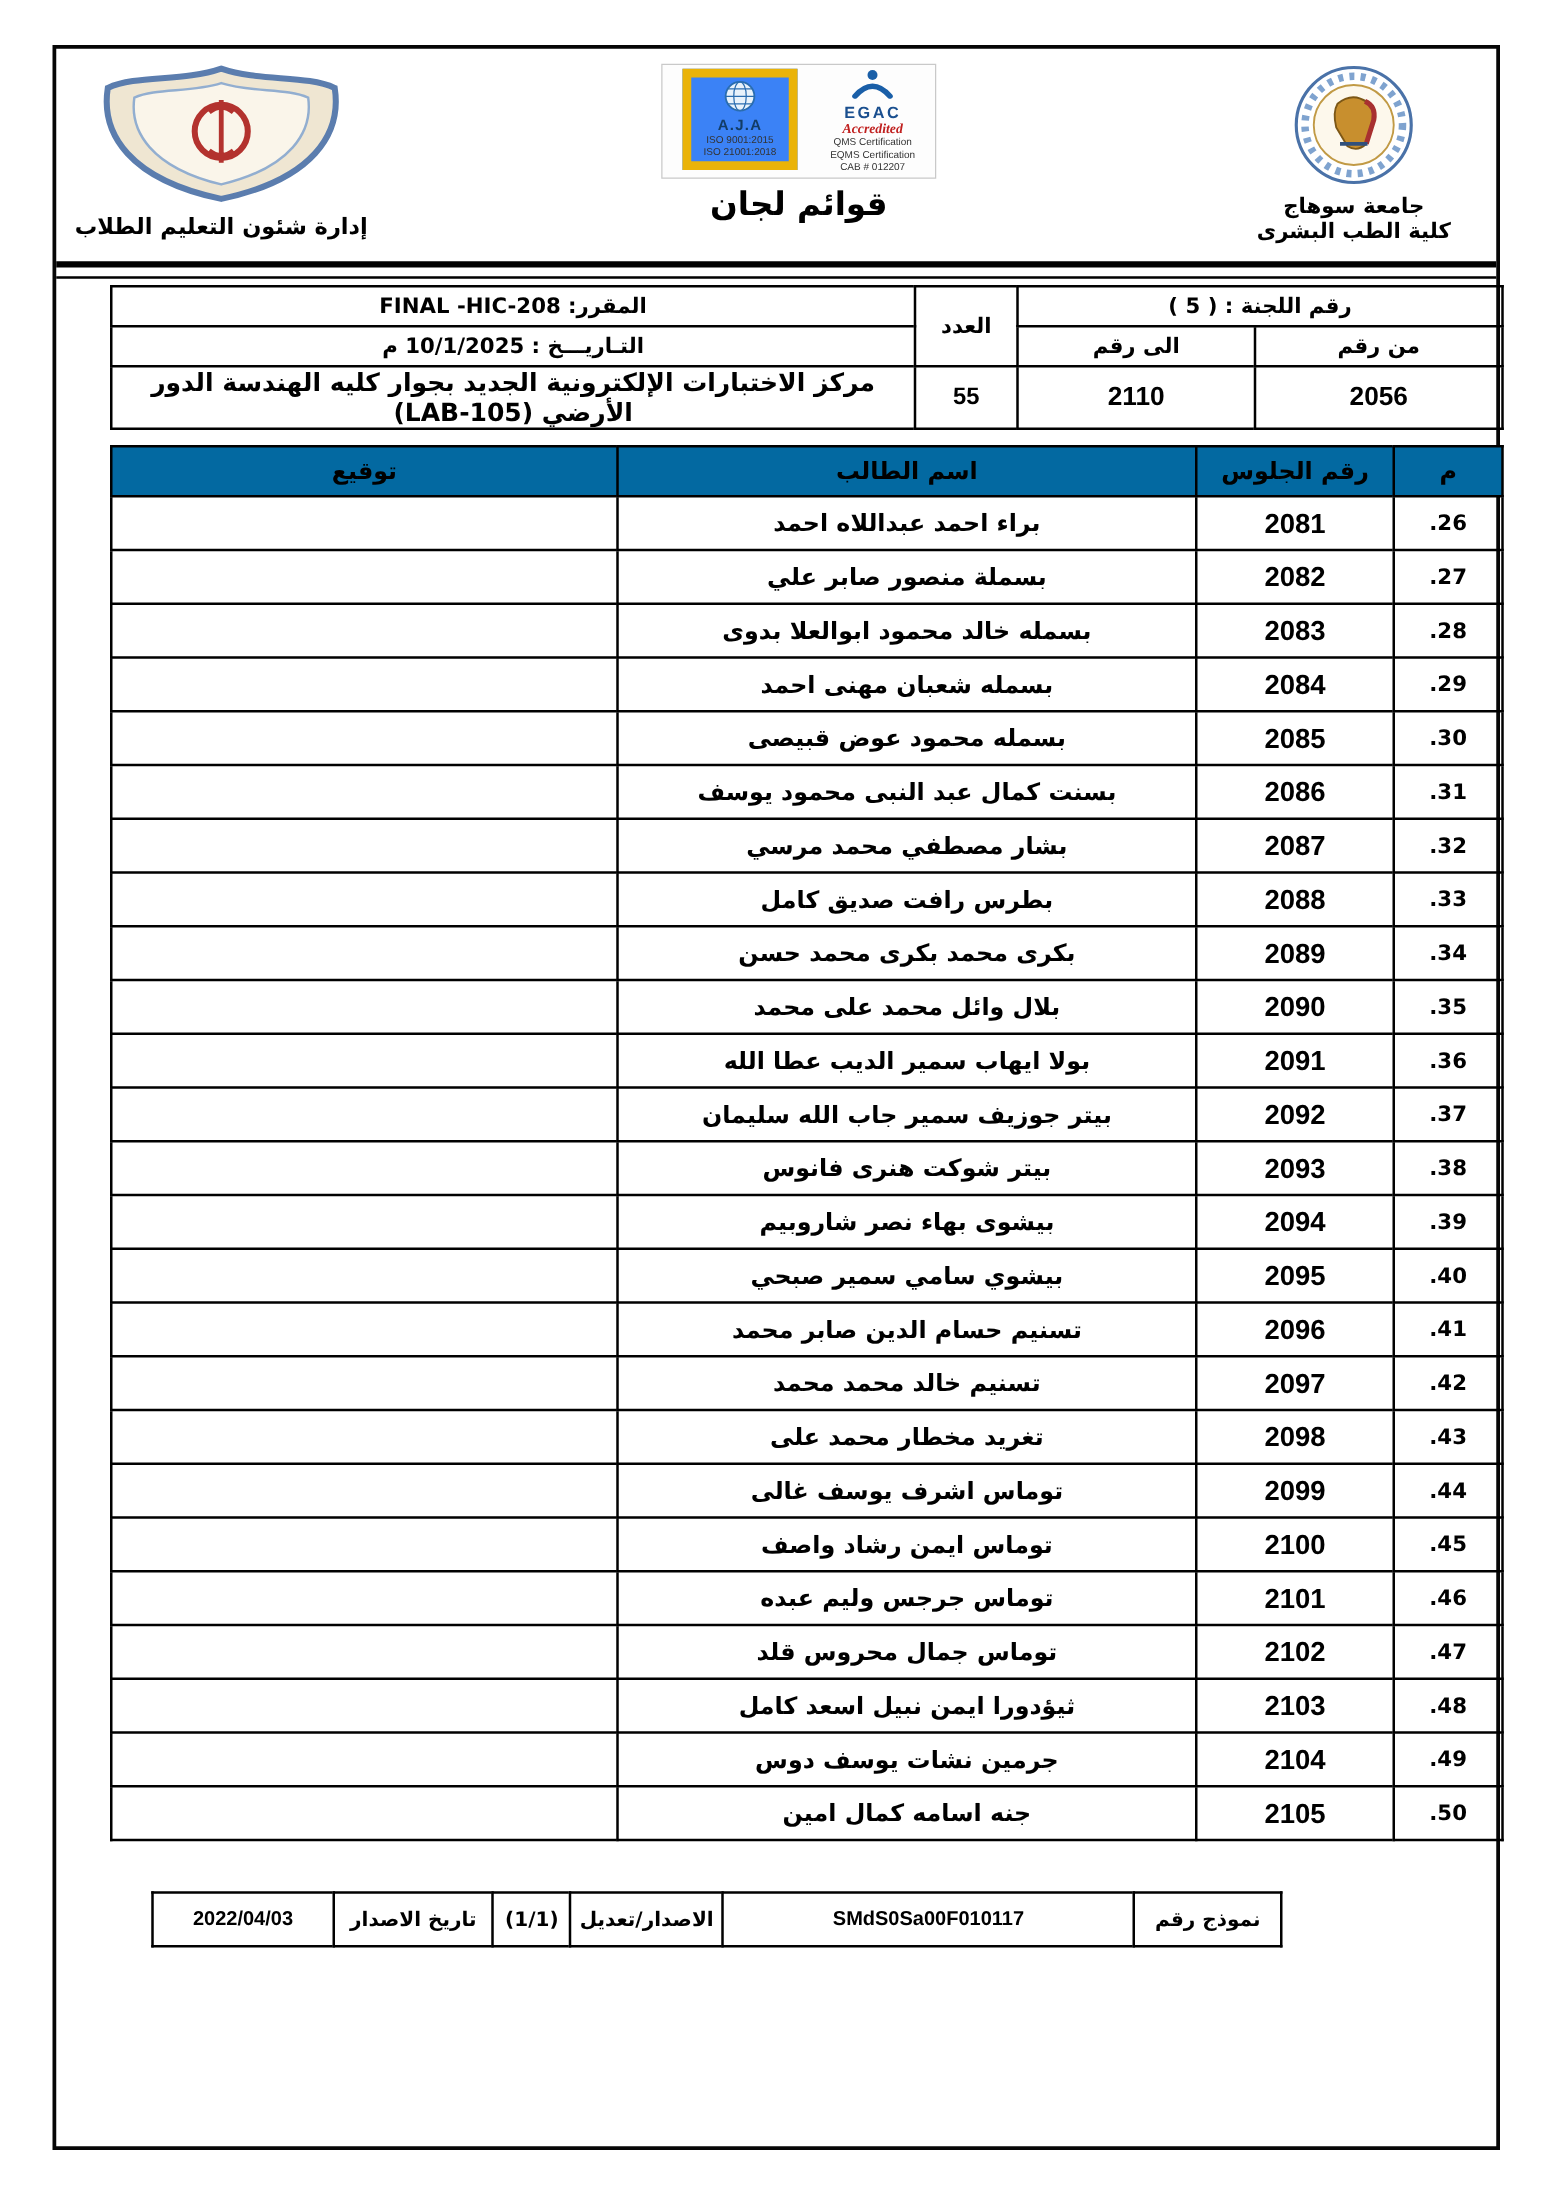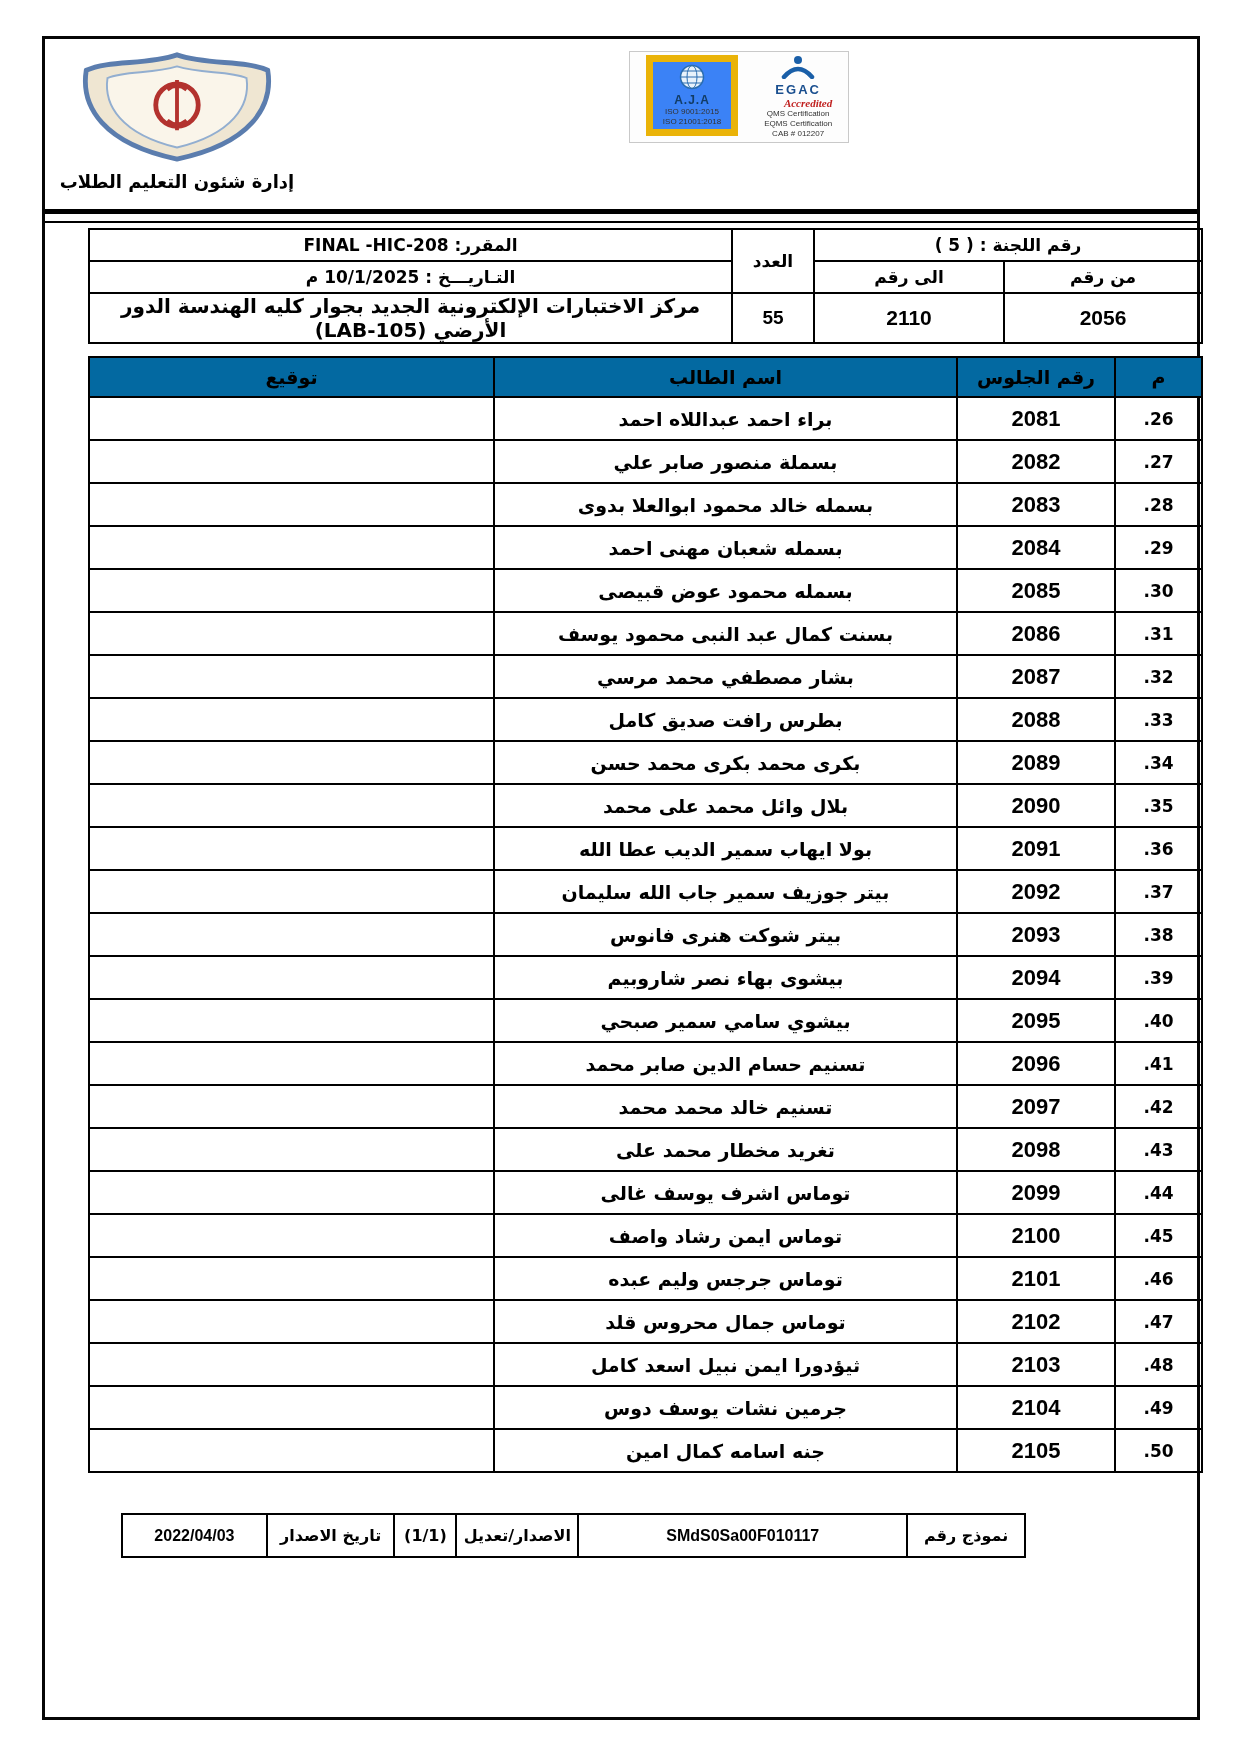--- a/index.html
+++ b/index.html
@@ -8,21 +8,21 @@
 
   
   .header{display:flex;justify-content:space-between;align-items:flex-start;padding:12px 14px 0;height:158px;}
   .uni-block{width:200px;text-align:center;}
   .uni-name{font-size:17px;font-weight:bold;margin-top:2px;}
   .faculty-name{font-size:17px;font-weight:bold;}
   .center-block{flex:1;text-align:center;}
   .accred-row{display:inline-flex;align-items:flex-start;gap:26px;border:1px solid #c9c9c9;padding:3px 16px;background:#fdfdfd;}
   .egac,.aja{text-align:center;}
   .egac-name{font-size:13px;font-weight:bold;color:#1a4f8f;letter-spacing:2px;line-height:1.1;font-family:"Liberation Sans","DejaVu Sans",sans-serif;}
-  .egac-accredited{font-size:11px;font-style:italic;font-weight:bold;color:#c0201f;line-height:1.1;font-family:"Liberation Serif","DejaVu Serif",serif;text-align:right;}
+  .egac-accredited{font-size:11px;font-style:italic;font-weight:bold;color:#c0201f;line-height:1.1;font-family:"Liberation Serif","DejaVu Serif",serif;}
   .egac-small,.aja-small{font-size:8px;color:#333;line-height:1.25;font-family:"Liberation Sans","DejaVu Sans",sans-serif;}
   .aja{border:7px solid #eab308;padding:2px 10px;background:#3b82f6;}
   .aja-name{font-size:12px;font-weight:bold;color:#123c66;letter-spacing:1px;line-height:1.1;font-family:"Liberation Sans","DejaVu Sans",sans-serif;}
   .title1{font-size:26px;font-weight:bold;margin-top:6px;}
   .title2{font-size:23px;font-weight:bold;margin-top:2px;}
   .dept-block{width:236px;text-align:center;}
   .dept-caption{font-size:18px;font-weight:bold;margin-top:4px;}
   .double-line{border-top:5px solid #000;border-bottom:2px solid #000;height:7px;}
 
   
@@ -54,20 +54,32 @@
   .footer-table td{border:2px solid #000;text-align:center;font-weight:bold;height:33px;font-size:16px;padding:4px 6px;}
   .cell-code{font-size:17px;}
 </style>
 </head>
 <body>
 
 <div class="frame">
 
   <div class="header" dir="rtl">
 
+    <div class="uni-block">
+      <svg width="98" height="98" viewBox="0 0 98 98">
+        <circle cx="49" cy="49" r="46" fill="#fff" stroke="#4a72a8" stroke-width="2.5"></circle>
+        <circle cx="49" cy="49" r="39" fill="none" stroke="#7fa3cf" stroke-width="6" stroke-dasharray="4 5"></circle>
+        <circle cx="49" cy="49" r="32" fill="#fdf8ec" stroke="#c19a45" stroke-width="1.5"></circle>
+        <path d="M36 32 q12 -10 24 -1 q7 6 4 17 l-5 16 q-7 7 -15 2 l-9 -15 q-3 -12 1 -19 z" fill="#c88f2e" stroke="#7c5716" stroke-width="1.5"></path>
+        <path d="M58 30 q9 4 7 15 l-6 19" fill="none" stroke="#a83030" stroke-width="4"></path>
+        <path d="M38 64 h22" stroke="#30507c" stroke-width="3"></path>
+      </svg>
+      <div class="uni-name">جامعة سوهاج</div>
+      <div class="faculty-name">كلية الطب البشرى</div>
+    </div>
 
     <div class="center-block">
       <div class="accred-row">
         <div class="egac">
           <svg width="40" height="24" viewBox="0 0 40 24">
             <circle cx="20" cy="5" r="4" fill="#1a5fa8"></circle>
             <path d="M6 22 Q20 6 34 22" stroke="#1a5fa8" stroke-width="4.5" fill="none" stroke-linecap="round"></path>
           </svg>
           <div class="egac-name">EGAC</div>
           <div class="egac-accredited">Accredited</div>
@@ -81,20 +93,21 @@
             <ellipse cx="13" cy="13" rx="5" ry="11.5" fill="none" stroke="#2a6db0"></ellipse>
             <line x1="1.5" y1="13" x2="24.5" y2="13" stroke="#2a6db0"></line>
             <line x1="3" y1="7" x2="23" y2="7" stroke="#2a6db0"></line>
             <line x1="3" y1="19" x2="23" y2="19" stroke="#2a6db0"></line>
           </svg>
           <div class="aja-name">A.J.A</div>
           <div class="aja-small">ISO 9001:2015</div>
           <div class="aja-small">ISO 21001:2018</div>
         </div>
       </div>
+      <div class="title1">قوائم لجان</div>
     </div>
 
     <div class="dept-block">
       <svg width="212" height="112" viewBox="0 0 212 116">
         <path d="M106 4 C138 15 176 9 200 20 C206 58 182 96 106 112 C30 96 6 58 12 20 C36 9 74 15 106 4 Z" fill="#efe6d2" stroke="#5b7dae" stroke-width="5"></path>
         <path d="M106 16 C131 24 160 20 178 28 C182 56 164 86 106 100 C48 86 30 56 34 28 C52 20 81 24 106 16 Z" fill="#faf5ea" stroke="#92aed0" stroke-width="2"></path>
         <circle cx="106" cy="56" r="22" fill="none" stroke="#b3322e" stroke-width="5"></circle>
         <path d="M106 30 v52 M96 40 q10 -8 20 0 M96 72 q10 8 20 0" fill="none" stroke="#b3322e" stroke-width="4"></path>
       </svg>
       <div class="dept-caption">إدارة شئون التعليم الطلاب</div>

